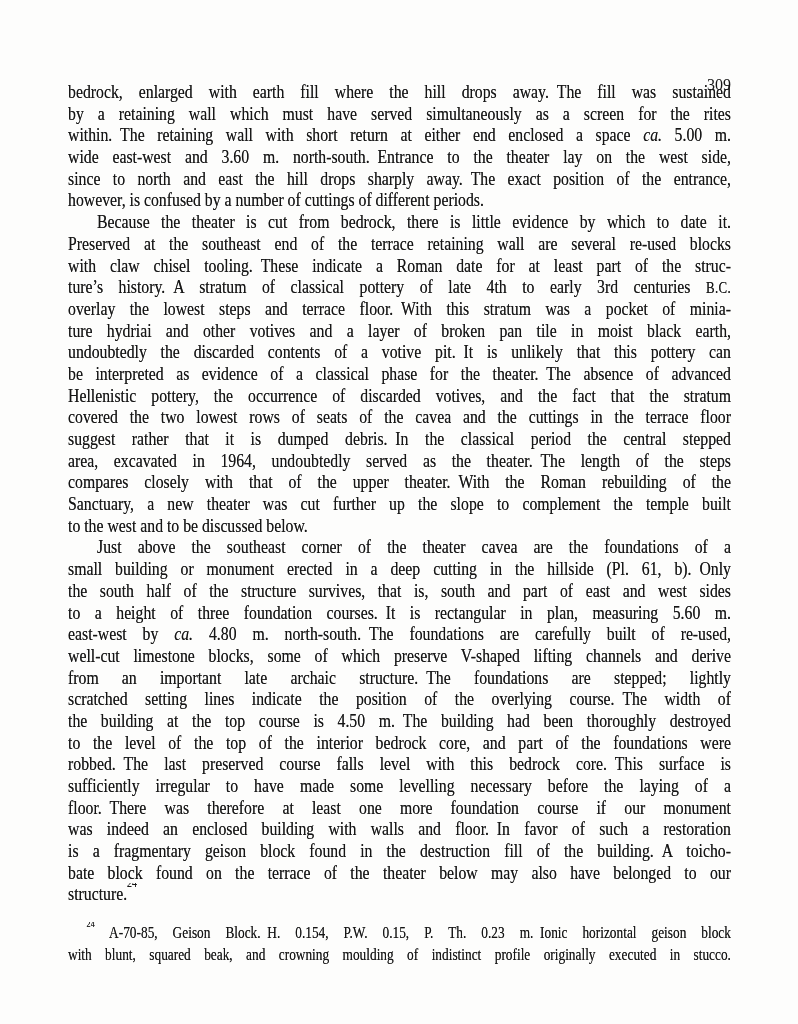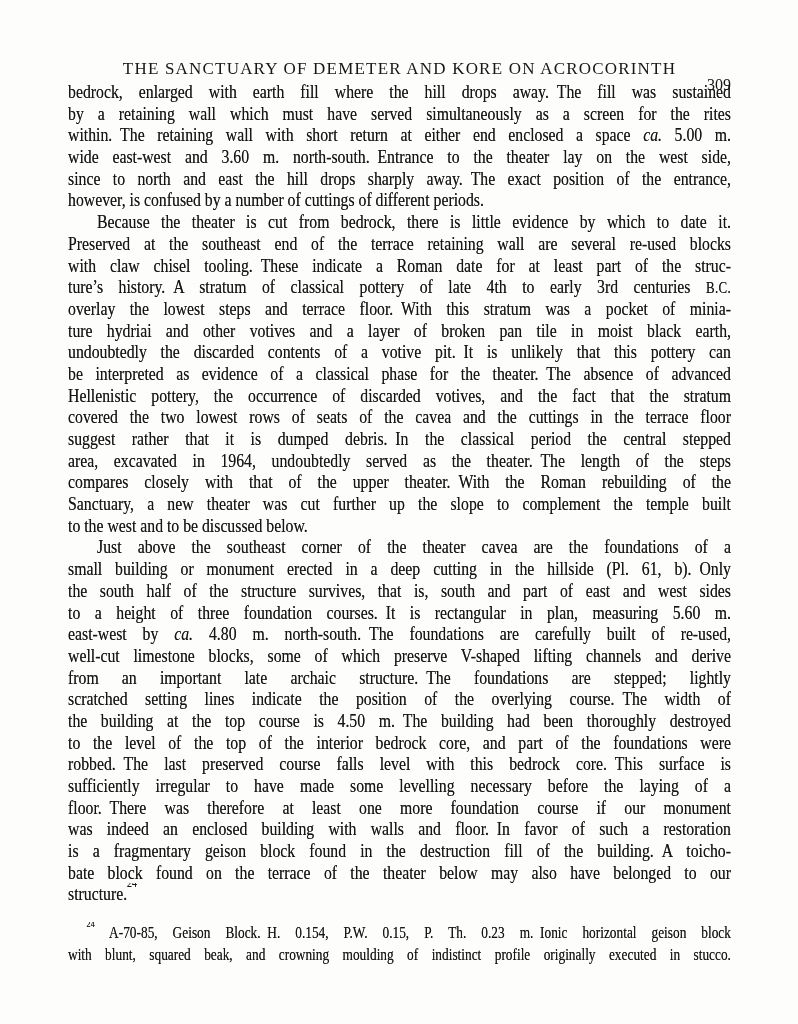--- a/index.html
+++ b/index.html
@@ -50,21 +50,20 @@
   sup { font-size:0.62em; line-height:0; position:relative; top:-0.5em; }
   i { font-style:italic; }
   .sc { font-size:0.82em; letter-spacing:0.4px; }
 </style>
 </head>
 <body>
 
 <div class="page">
 
   <div class="running-header">
-    <span class="title">THE SANCTUARY OF DEMETER AND KORE ON ACROCORINTH</span>
     <span class="pagenum">309</span>
   </div>
 
   <div class="content">
     <div class="scale">
       <div>
           <div class="para">
             <div class="line">bedrock, enlarged with earth fill where the hill drops away. The fill was sustained</div>
             <div class="line">by a retaining wall which must have served simultaneously as a screen for the rites</div>
             <div class="line">within. The retaining wall with short return at either end enclosed a space <i>ca.</i> 5.00 m.</div>

